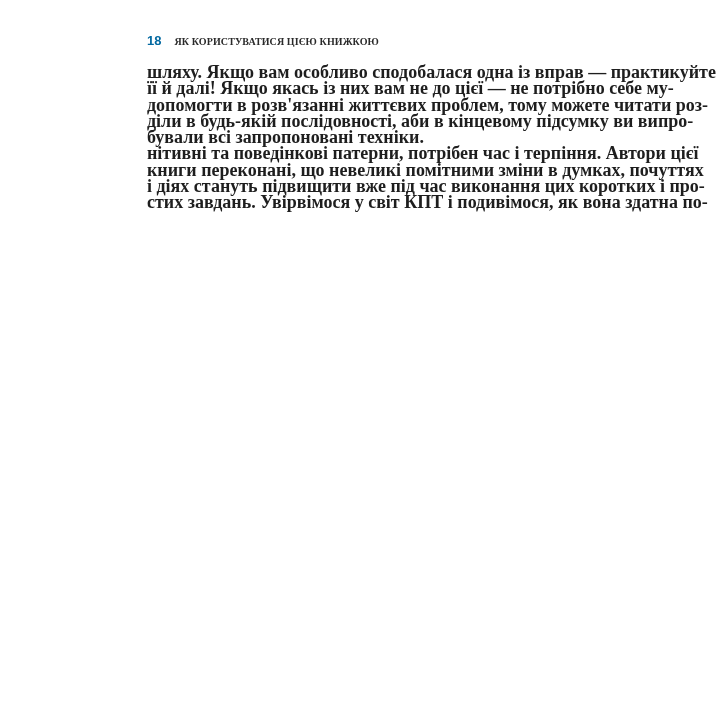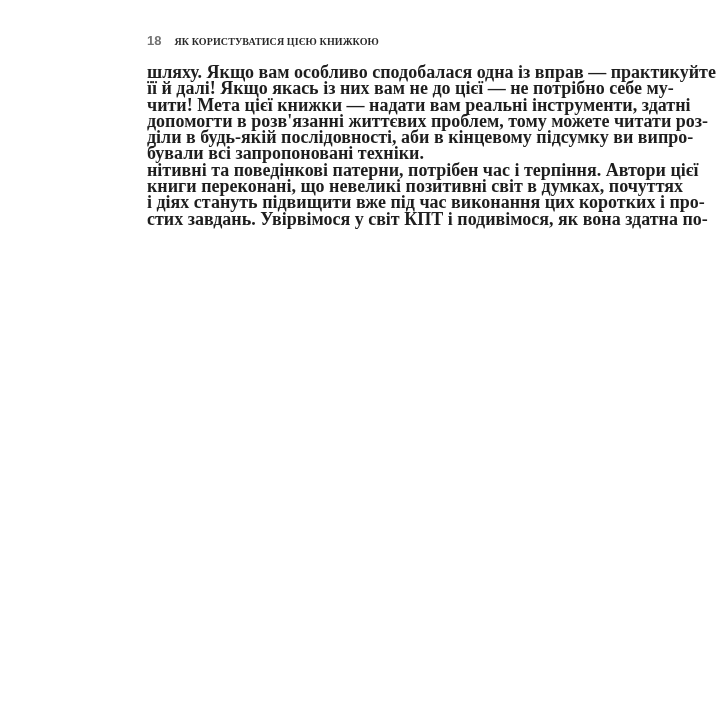--- a/index.html
+++ b/index.html
@@ -1,45 +1,44 @@
 <!DOCTYPE html>
 <html><head>
 <meta charset="utf-8">
 <style>
   html, body { margin:0; padding:0; background:#ffffff; }
   body { width:720px; height:720px; position:relative; overflow:hidden; }
   .page { position:absolute; left:0; top:0; width:720px; height:720px; background:#ffffff; }
   .header { position:absolute; left:147px; top:33px; height:16px; display:flex; align-items:baseline;
     font-family:"Liberation Serif", serif; color:#222; }
-  .page-num { font-family:"Liberation Sans", sans-serif; font-size:13px; font-weight:bold; margin-right:13px; color:#737373;}
+  .page-num { font-family:"Liberation Sans", sans-serif; font-size:13px; font-weight:bold; margin-right:13px; color:#0369a1;}
   .running-title { font-size:10px; font-weight:bold; letter-spacing:0.1px; color:#2a2a2a; }
   .body-text { position:absolute; left:147px; top:64px; width:410px;
     font-family:"Liberation Serif", serif; font-size:18px; font-weight:bold; color:#1e1e1e; line-height:16.3px; }
   .line { display:block; white-space:nowrap; text-align:justify; text-align-last:justify; height:16.3px; }
   .line.last { text-align-last:left; }
   .line.indent { padding-left:14px; }
 </style>
 </head>
 <body>
 
 <div class="page">
   <div class="header">
     <span class="page-num">18</span>
     <span class="running-title">ЯК КОРИСТУВАТИСЯ ЦІЄЮ КНИЖКОЮ</span>
   </div>
 
   <div class="body-text">
     <div>
       <span class="line">шляху. Якщо вам особливо сподобалася одна із вправ — практикуйте</span>
       <span class="line">її й далі! Якщо якась із них вам не до цієї — не потрібно себе му-</span>
-      <span class="line">чити! Мета цієї книжки — надати вам реальні інструменти, здатні</span>
       <span class="line">допомогти в розв'язанні життєвих проблем, тому можете читати роз-</span>
       <span class="line">діли в будь-якій послідовності, аби в кінцевому підсумку ви випро-</span>
       <span class="line last">бували всі запропоновані техніки.</span>
     </div>
     <div>
       <span class="line">нітивні та поведінкові патерни, потрібен час і терпіння. Автори цієї</span>
-      <span class="line">книги переконані, що невеликі позитивні світ в думках, почуттях</span>
+      <span class="line">книги переконані, що невеликі помітними зміни в думках, почуттях</span>
       <span class="line">і діях стануть підвищити вже під час виконання цих коротких і про-</span>
       <span class="line">стих завдань. Увірвімося у світ КПТ і подивімося, як вона здатна по-</span>
     </div>
   </div>
 </div>
 
 </body></html>

